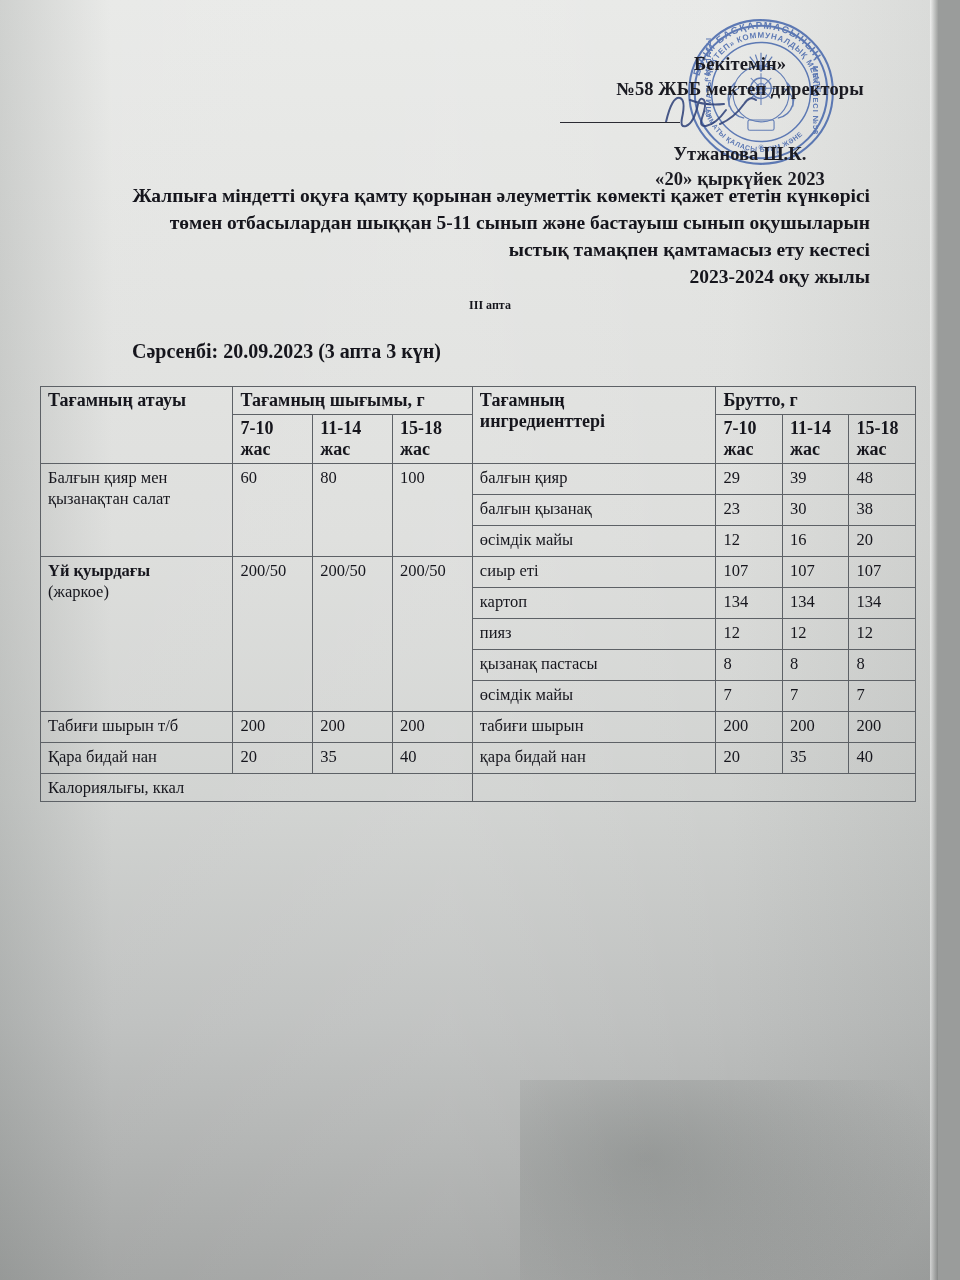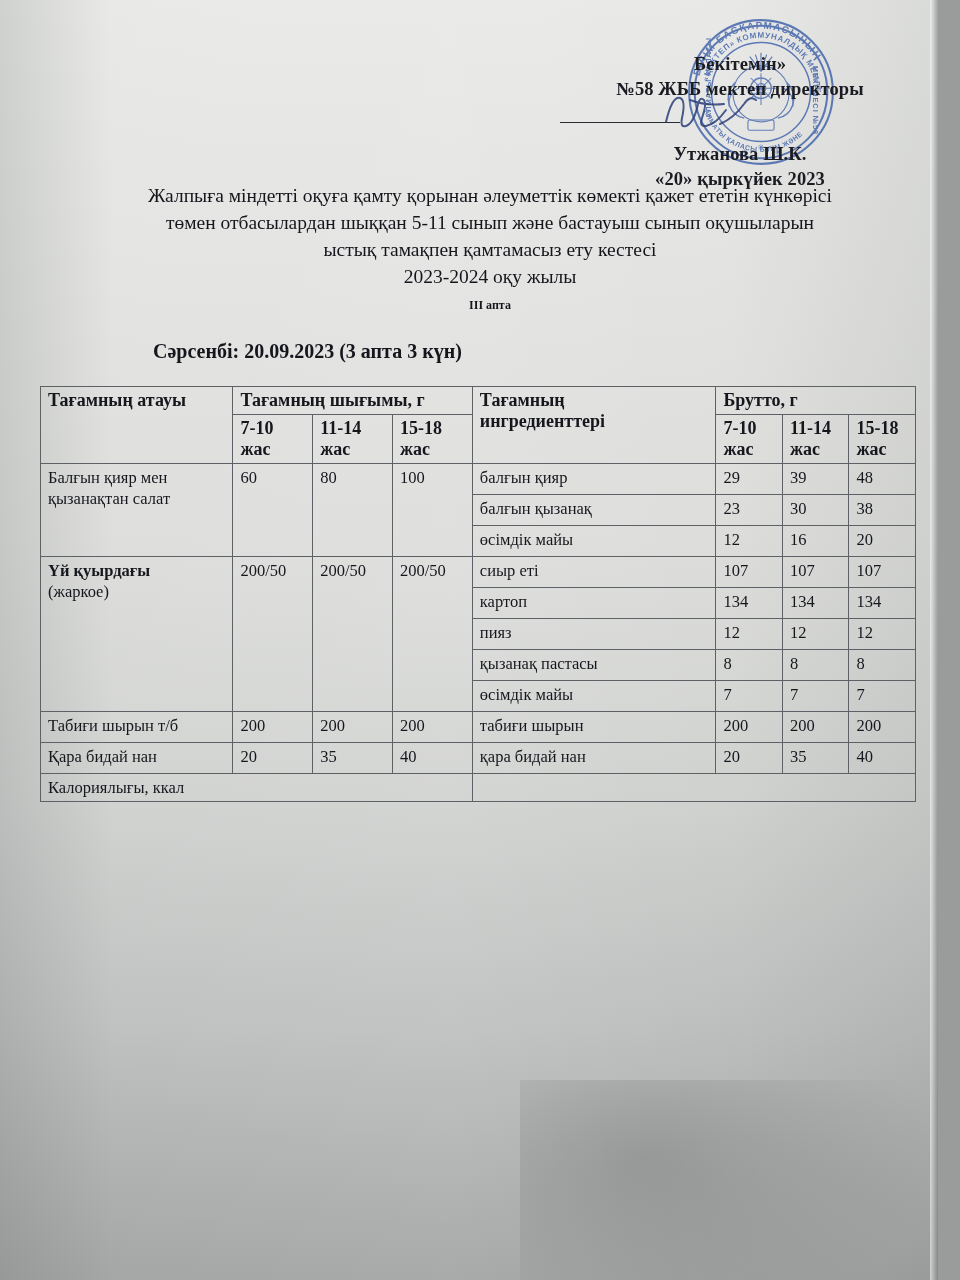--- a/index.html
+++ b/index.html
@@ -93,39 +93,39 @@
     width: 120px; height: 44px;
     opacity: 0.85;
     pointer-events: none;
   }
 
   
   #title {
     position: absolute;
     left: 110px; top: 182px;
     width: 760px;
-    text-align: center;
+    text-align: right;
     font-size: 19.5px;
-    font-weight: normal;
+    font-weight: bold;
     line-height: 27px;
     color: #15151c;
   }
   #title .t-line { display: block; }
   #week {
     position: absolute;
     left: 110px; top: 298px;
     width: 760px;
     text-align: center;
     font-size: 12px;
     font-weight: bold;
     color: #15151c;
   }
   #dayline {
     position: absolute;
-    left: 153px; top: 340px;
+    left: 132px; top: 340px;
     font-size: 20px;
     font-weight: bold;
     color: #15151c;
   }
 
   
   #menu-table {
     position: absolute;
     left: 40px; top: 386px;
     width: 876px;

